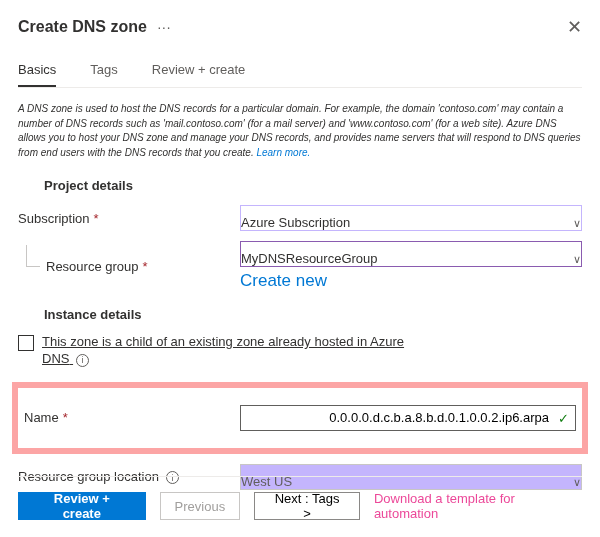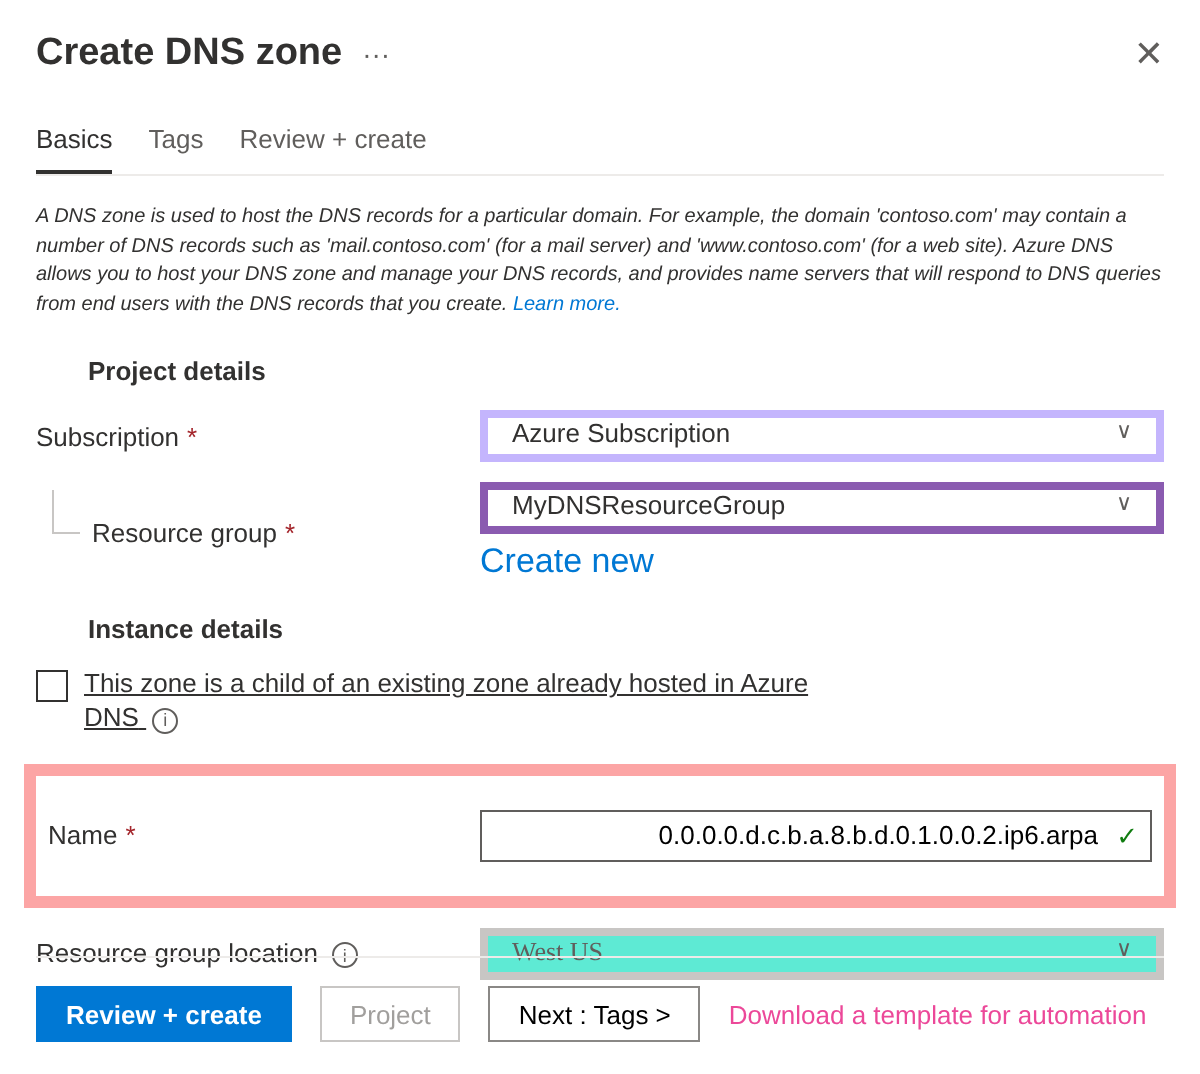--- a/index.html
+++ b/index.html
@@ -13,26 +13,26 @@
       padding: 16px 18px;
       position: relative;
     }
     .header-row {
       display: flex;
       align-items: center;
       justify-content: space-between;
       margin-bottom: 24px;
     }
     .header-left { display: flex; align-items: center; gap: 10px; }
-    .page-title { font-size: 19px; font-weight: 600; color: #323130; }
+    .page-title { font-size: 16px; font-weight: 600; color: #323130; }
     .ellipsis { color: #605e5c; font-size: 14px; cursor: pointer; }
     .close-btn { font-size: 18px; color: #605e5c; cursor: pointer; background:none; border:none; }
     .tabs {
       display: flex;
-      gap: 18px;
+      gap: 34px;
       border-bottom: 1px solid #edebe9;
       margin-bottom: 14px;
     }
     .tab {
       padding-bottom: 8px;
       font-size: 13px;
       color: #605e5c;
       cursor: pointer;
       border-bottom: 2px solid transparent;
     }
@@ -78,31 +78,31 @@
       color: #323130;
       display: flex;
       align-items: flex-end;
       gap: 4px;
     }
     .required { color: #a4262c; }
     .control-cell { flex: 1; }
     .select {
       width: 100%;
       height: 26px;
-      border: 4px solid #c4b5fd;
+      border: 1px solid #c4b5fd;
       background: #fff;
-      padding: 0 12px;
-      font-size: 13px;
-      display: flex;
-      align-items: flex-start;
+      padding: 0 0;
+      font-size: 13px;
+      display: flex;
+      align-items: flex-end;
       justify-content: space-between;
       cursor: pointer;
     }
     .select.purple { border-color: #8a5bb0; }
-    .select.disabled { background: #5eead4; color: #605e5c; border-color: #c8c6c4; cursor: default; font-family: Liberation Serif, serif; }
+    .select.disabled { background: #c4b5fd; color: #605e5c; border-color: #c8c6c4; cursor: default; }
     .chev { font-size: 11px; color: #605e5c; }
     .link-small { color: #0078d4; font-size: 17px; cursor: pointer; margin-top: 4px; display: inline-block; }
     .checkbox-row {
       display: flex;
       align-items: flex-start;
       gap: 8px;
       margin-bottom: 14px;
       margin-top: 8px;
       text-decoration: underline;
     }
@@ -258,16 +258,16 @@
   <div class="control-cell">
     <div class="select disabled">
       <span>West US</span>
       <span class="chev">∨</span>
     </div>
   </div>
 </div>
 
 <div class="footer">
   <button class="btn primary">Review + create</button>
-  <button class="btn disabled">Project</button>
+  <button class="btn disabled">Previous</button>
   <button class="btn">Next : Tags &gt;</button>
   <span class="footer-link">Download a template for automation</span>
 </div>
 
 </body></html>

